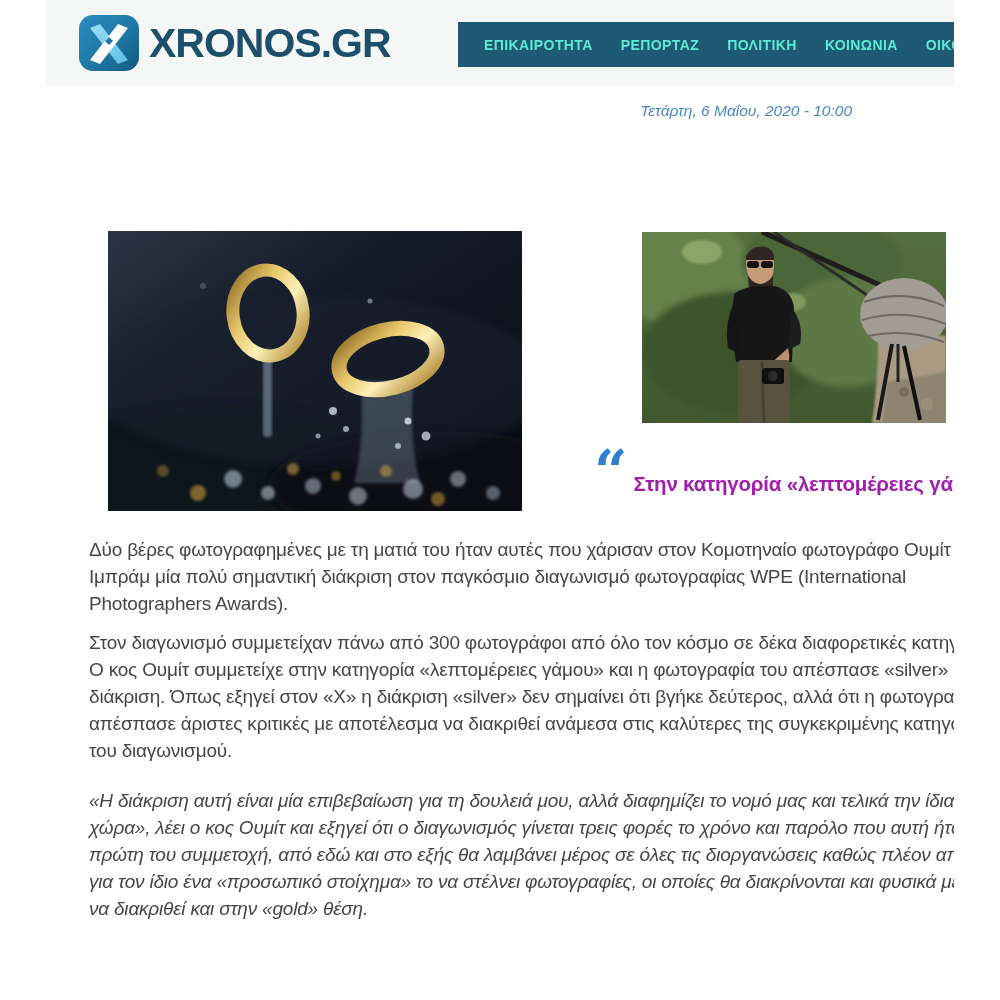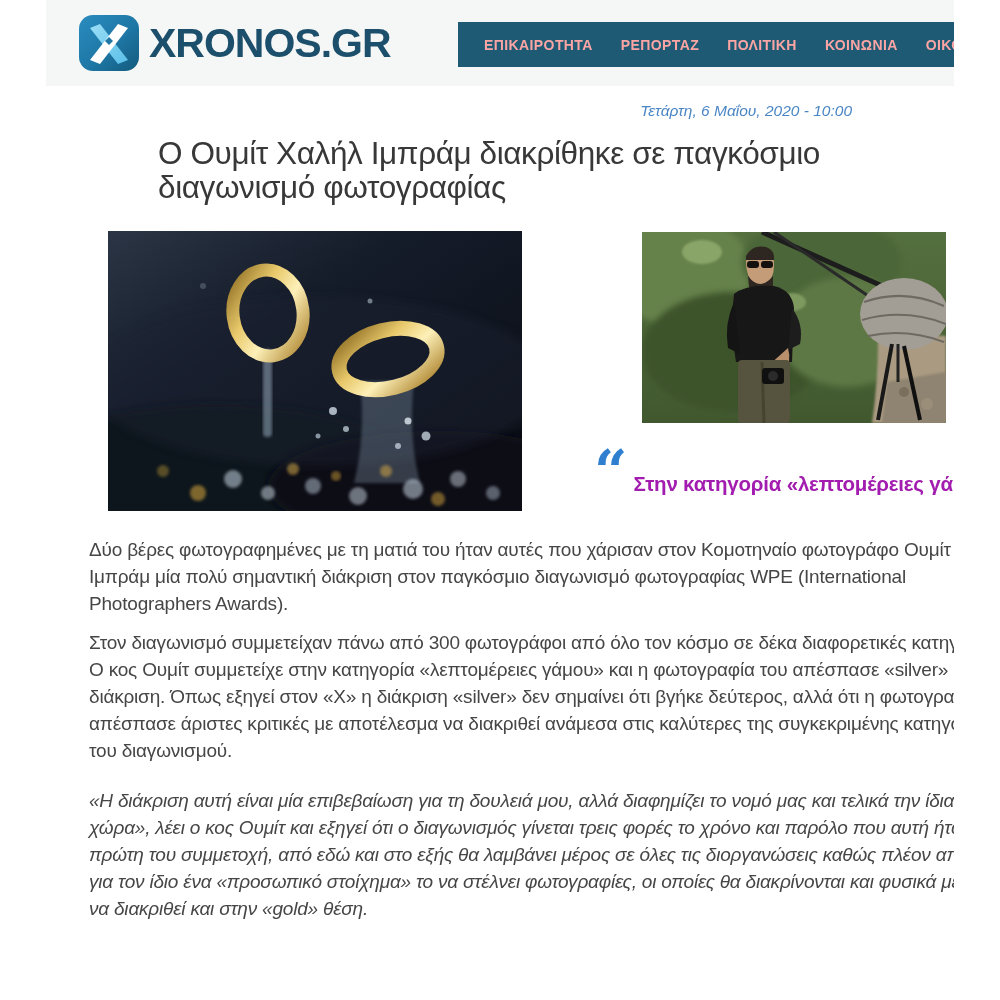--- a/index.html
+++ b/index.html
@@ -23,21 +23,21 @@
   .logo-text {
     font-size:41px; font-weight:800; letter-spacing:-1px;
     color:#1c4f6b;
   }
   .main-nav {
     position:absolute; left:412px; top:22px; height:45px;
     background:#1e5a73; display:flex; align-items:center;
     padding:0 26px; gap:28px;
   }
   .nav-item {
-    color:#fca5a5; font-size:14px; font-weight:bold; letter-spacing:.4px;
+    color:#5eead4; font-size:14px; font-weight:bold; letter-spacing:.4px;
     white-space:nowrap; cursor:pointer;
   }
   .nav-caret { color:#ffffff; font-size:12px; cursor:pointer; }
 
   
   .kicker {
     position:absolute; left:115px; top:105px;
     font-size:14px; color:#7d7d7d; letter-spacing:.2px;
   }
   .article-date {
@@ -110,21 +110,20 @@
       <span class="nav-item">ΕΠΙΚΑΙΡΟΤΗΤΑ</span>
       <span class="nav-item">ΡΕΠΟΡΤΑΖ</span>
       <span class="nav-item">ΠΟΛΙΤΙΚΗ</span>
       <span class="nav-item">ΚΟΙΝΩΝΙΑ</span>
       <span class="nav-item">ΟΙΚΟΝΟΜΙΑ</span>
       <span class="nav-caret">▼</span>
     </nav>
   </header>
 
   <div class="article-date">Τετάρτη, 6 Μαΐου, 2020 - 10:00</div>
-  <h1 class="article-title">Ο Ουμίτ Χαλήλ Ιμπράμ διακρίθηκε σε παγκόσμιο διαγωνισμό φωτογραφίας</h1>
 
   <figure class="figure-left">
     <svg viewBox="0 0 414 280" preserveAspectRatio="none" aria-hidden="true">
       <defs>
         <linearGradient id="bgDark" x1="0" y1="0" x2="1" y2="1">
           <stop offset="0" stop-color="#2b3545"></stop>
           <stop offset="0.35" stop-color="#151c2a"></stop>
           <stop offset="1" stop-color="#090c12"></stop>
         </linearGradient>
         <linearGradient id="gold" x1="0" y1="0" x2="1" y2="1">

